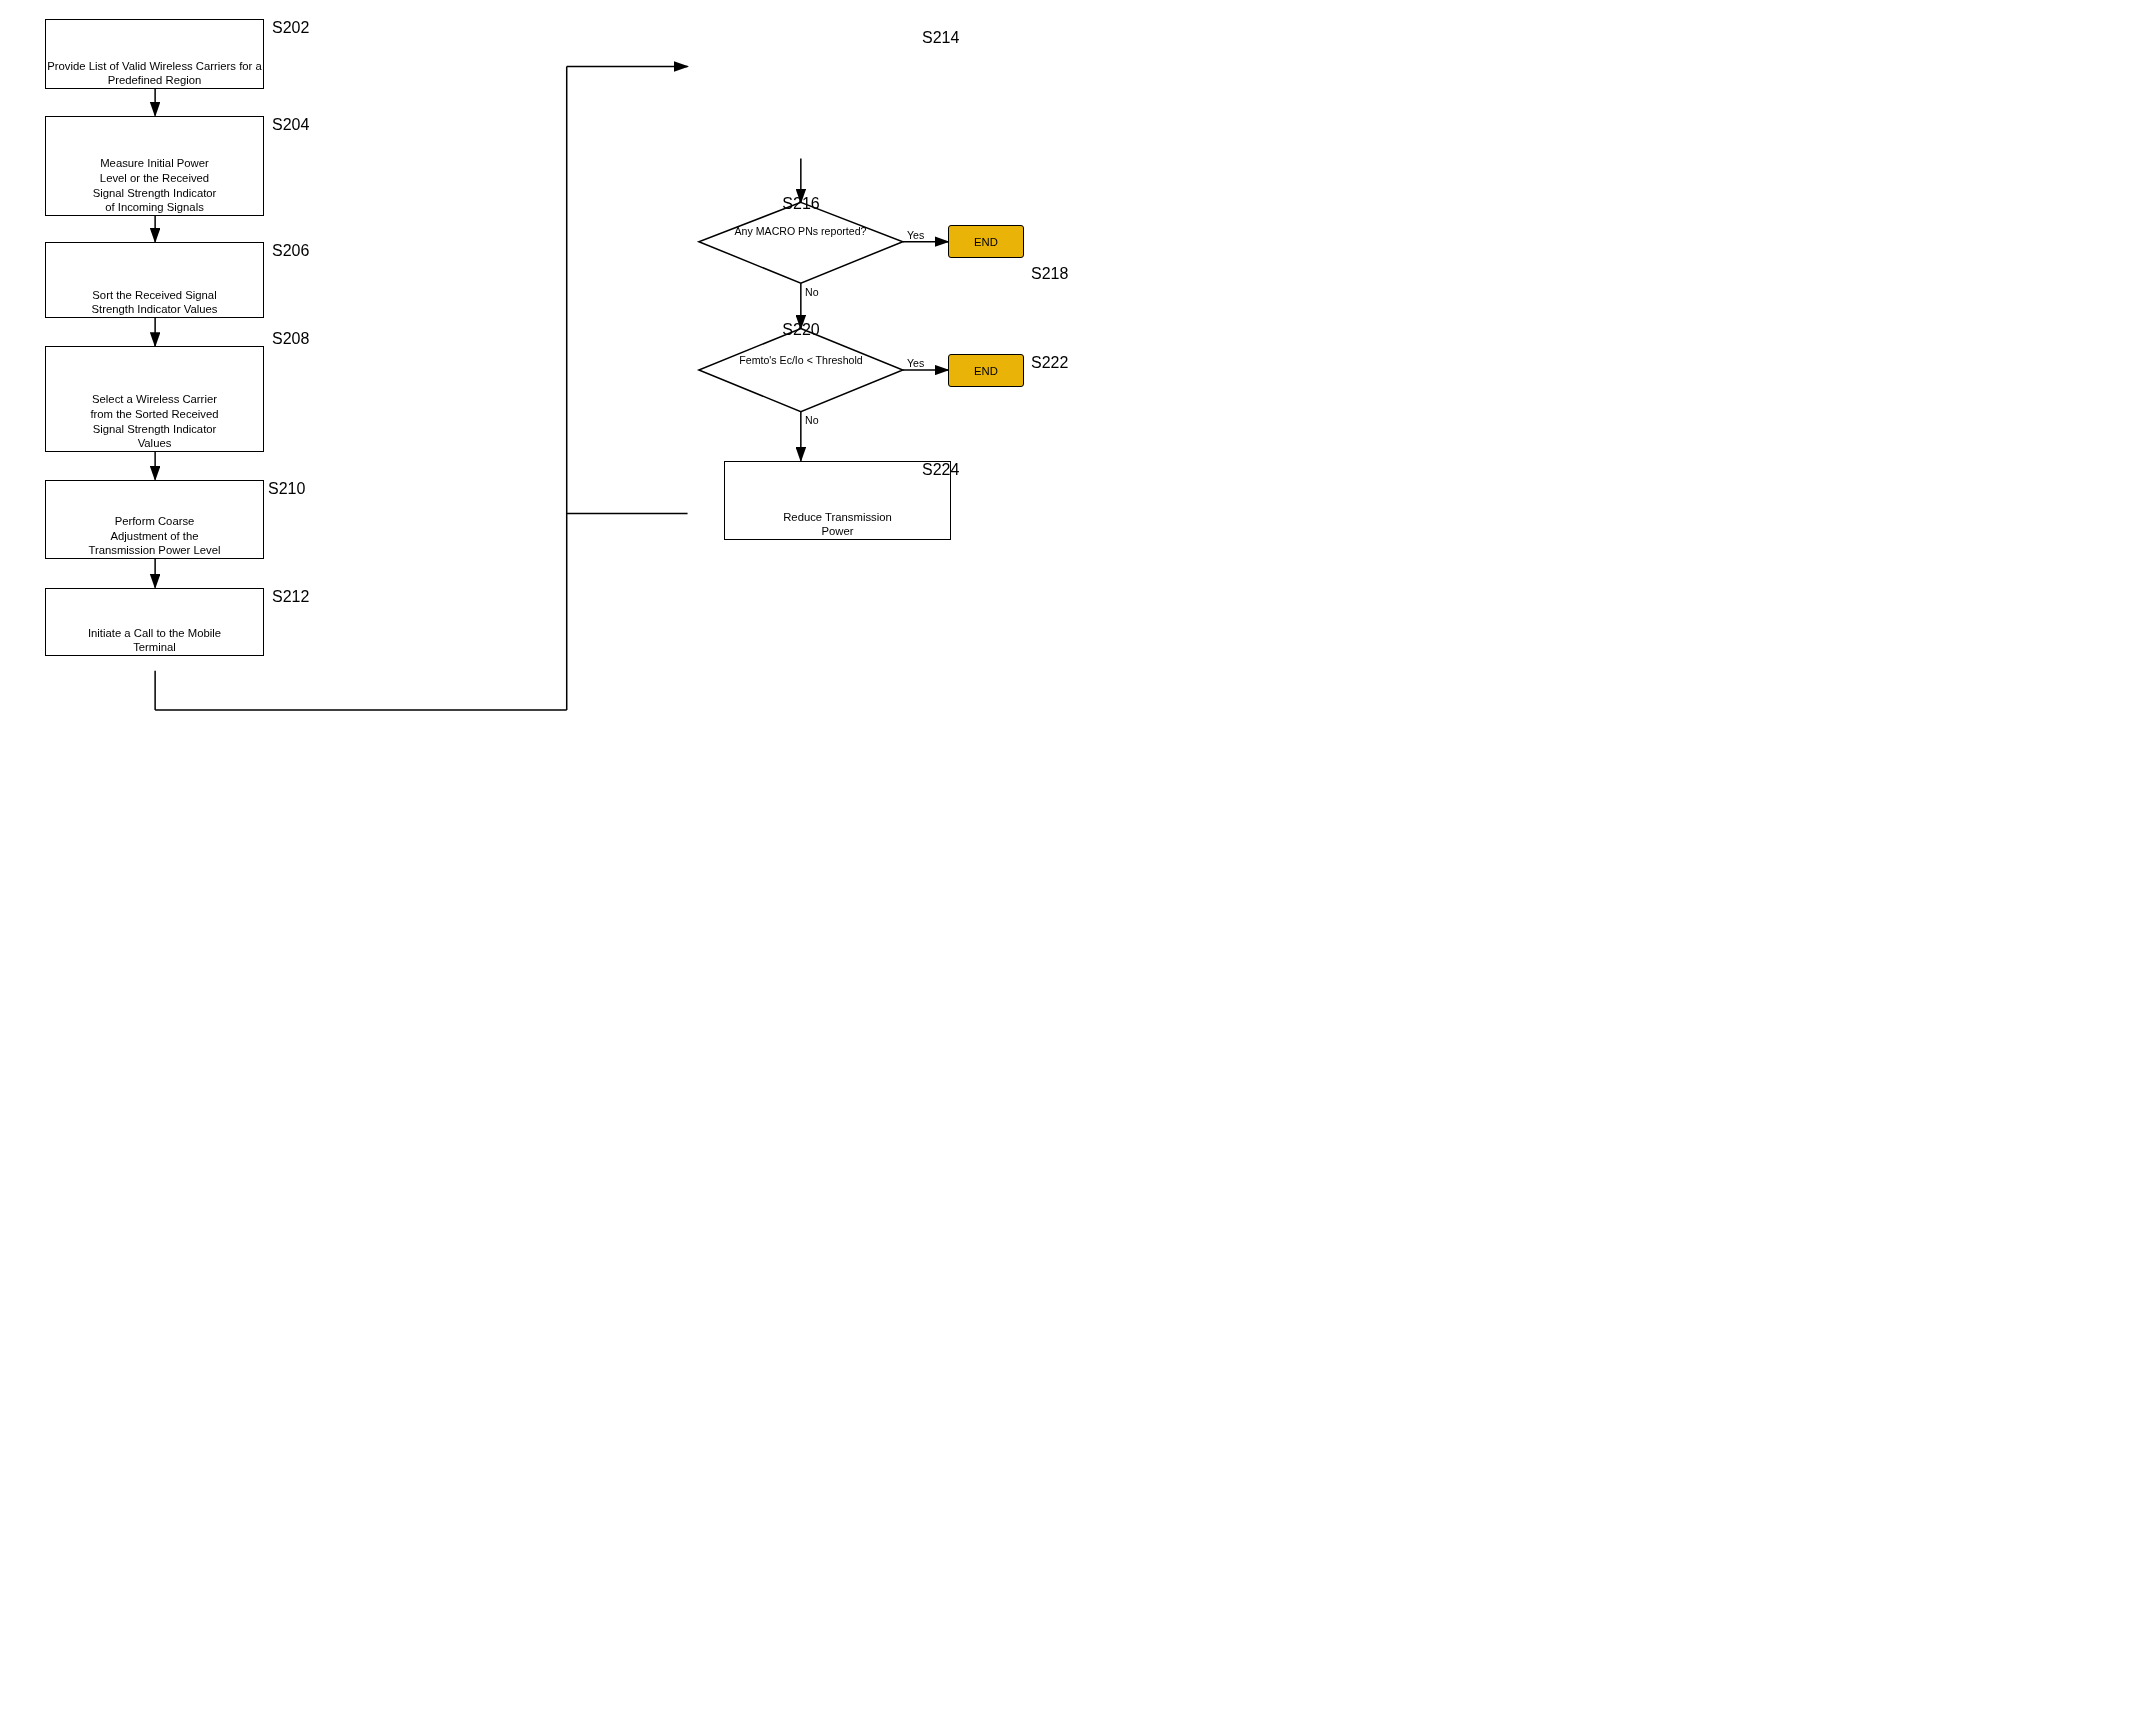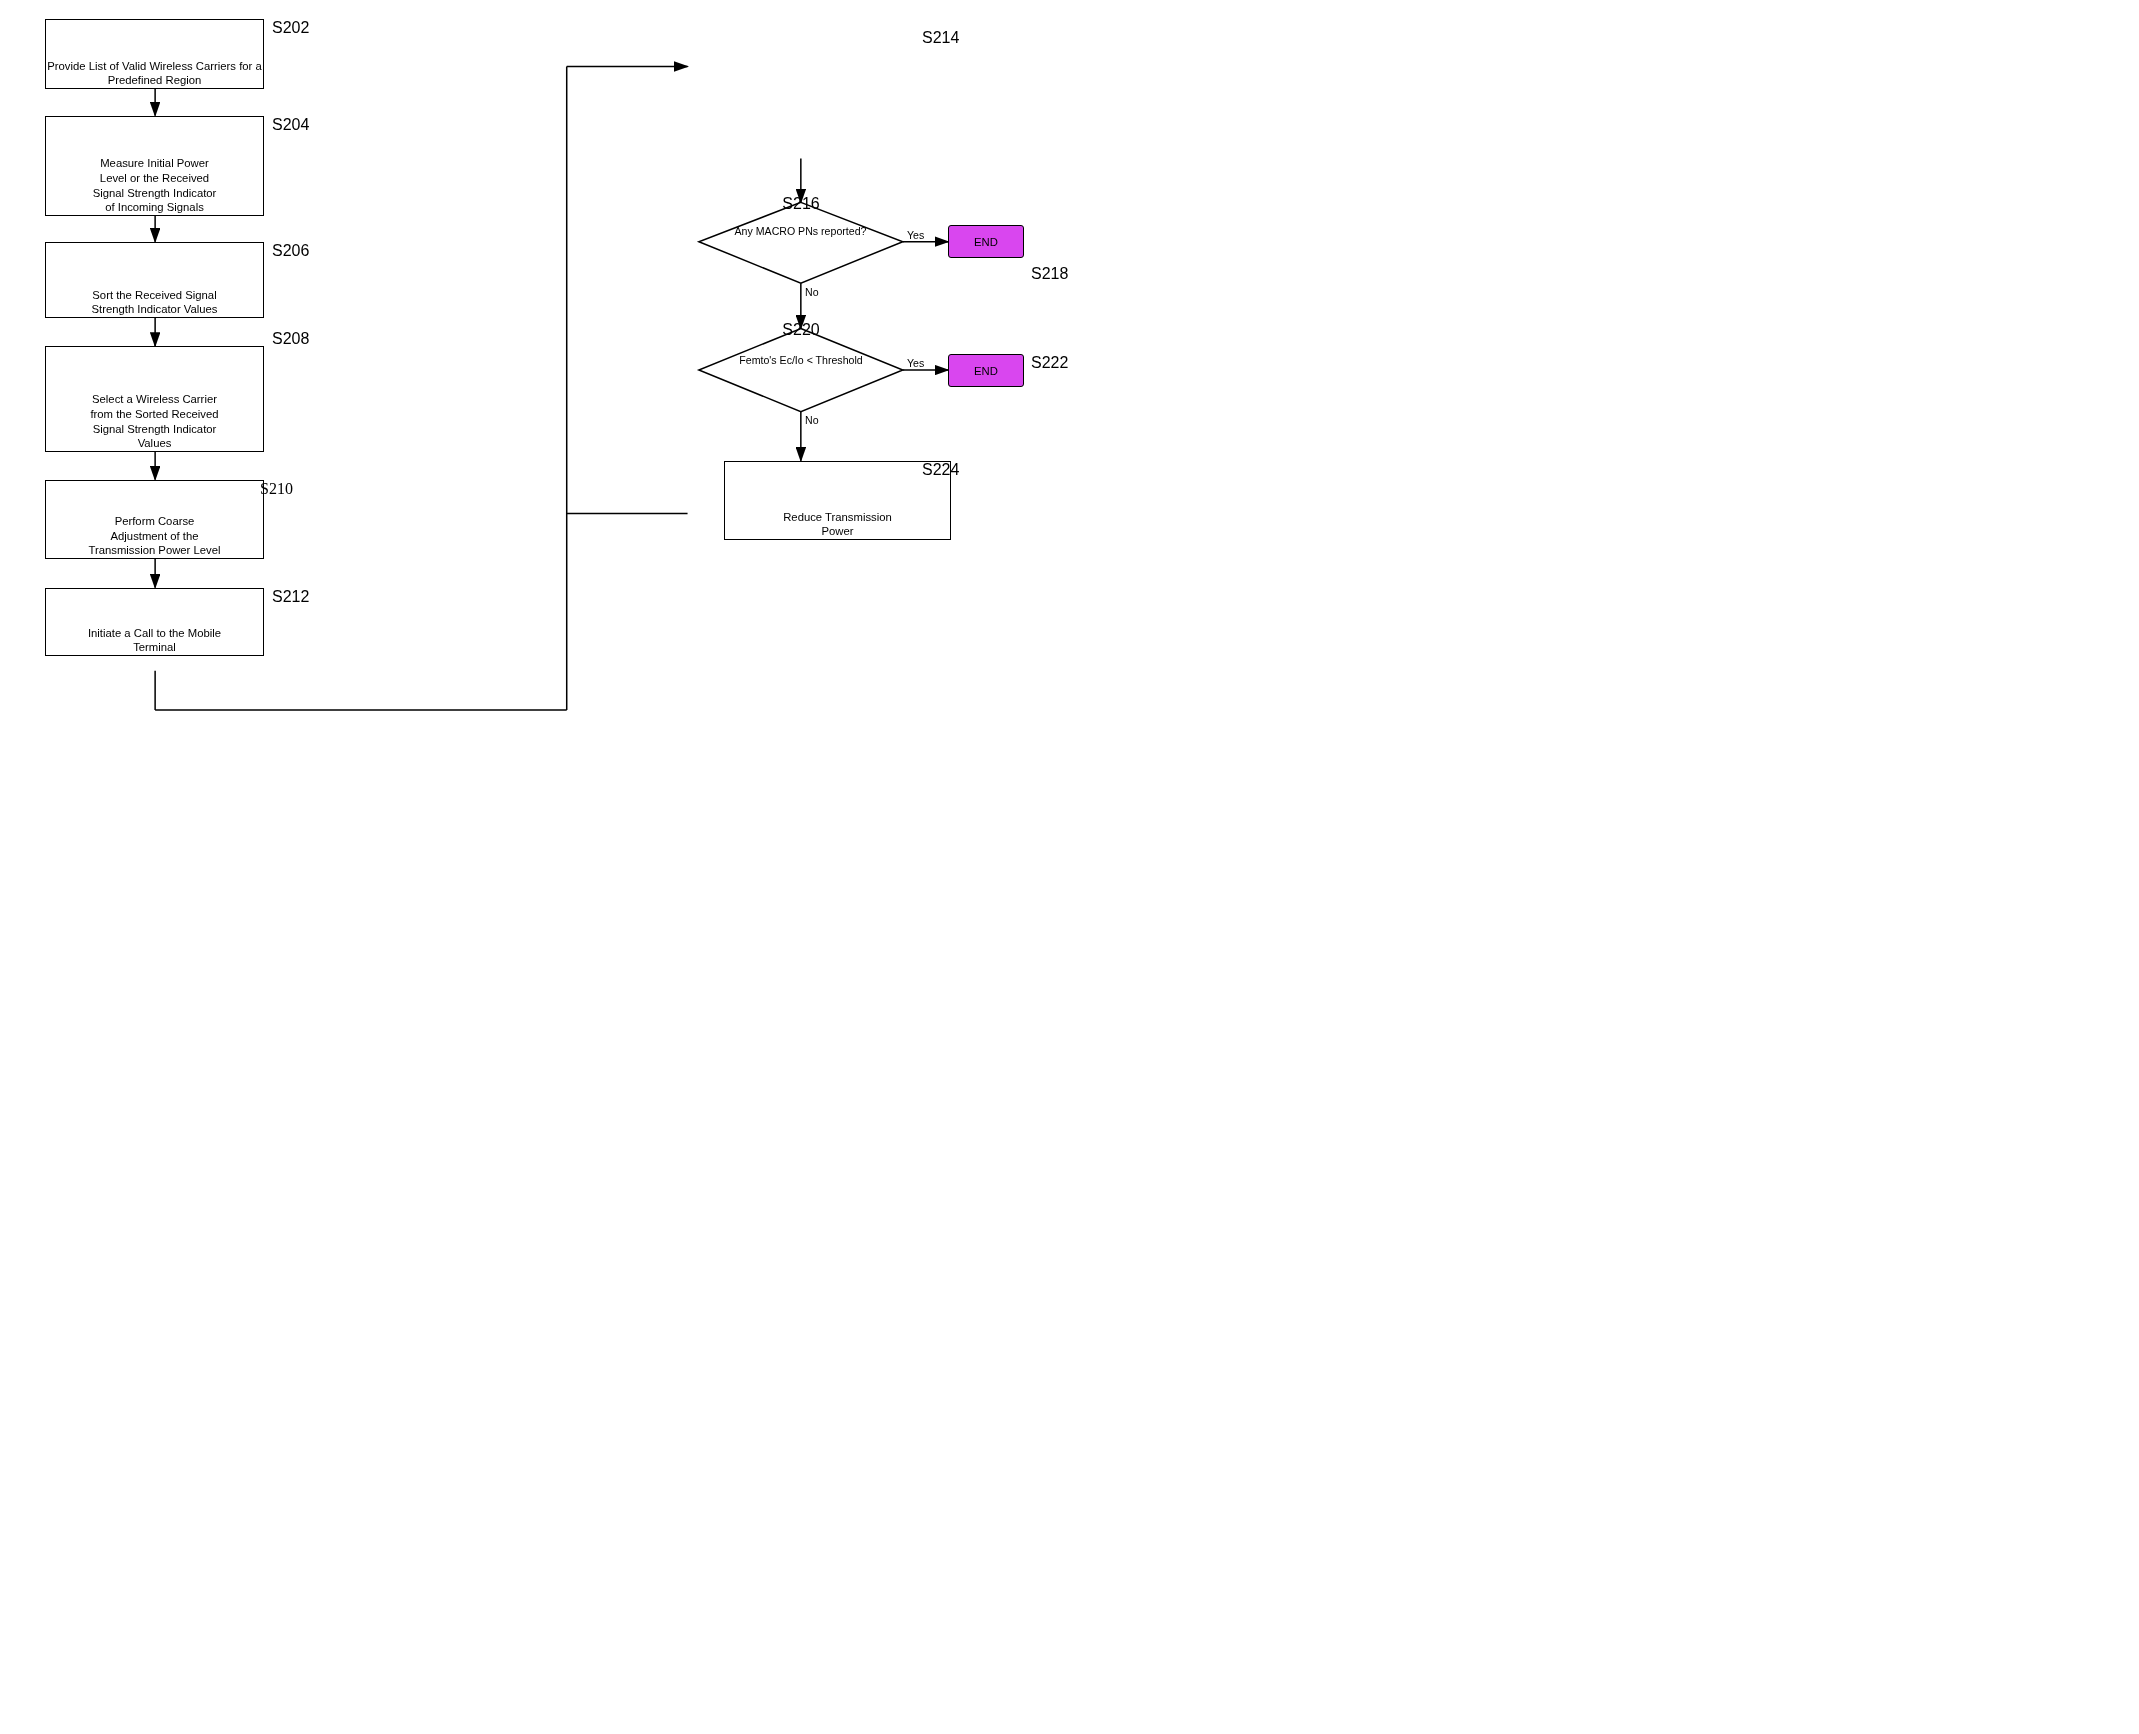--- a/index.html
+++ b/index.html
@@ -43,21 +43,21 @@
       font-size: 16px;
       font-weight: normal;
     }
     .yes-no-label {
       position: absolute;
       font-size: 10.6px;
     }
     .end-box {
       position: absolute;
       border: 1.5px solid #000;
-      background: #d946ef;
+      background: #eab308;
       display: flex;
       align-items: center;
       justify-content: center;
       font-size: 11.3px;
       border-radius: 3px;
     }
   </style>
 </head>
 <body>
 
@@ -122,21 +122,21 @@
   <span class="step-label" style="left:272px; top:242px;">S206</span>
 
   <div class="box" style="left:45px; top:346px; width:219px; height:106px; font-size:11.3px;">
     <span>Select a Wireless Carrier<br>from the Sorted Received<br>Signal Strength Indicator<br>Values</span>
   </div>
   <span class="step-label" style="left:272px; top:330px;text-align:right;">S208</span>
 
   <div class="box" style="left:45px; top:480px; width:219px; height:79px; font-size:11.3px;">
     <span>Perform Coarse<br>Adjustment of the<br>Transmission Power Level</span>
   </div>
-  <span class="step-label" style="left:260px; top:480px;font-family:Liberation Serif, serif;">S210</span>
+  <span class="step-label" style="left:268px; top:480px;">S210</span>
 
   <div class="box" style="left:45px; top:588px; width:219px; height:68px; font-size:11.3px;">
     <span>Initiate a Call to the Mobile<br>Terminal</span>
   </div>
   <span class="step-label" style="left:272px; top:588px;">S212</span>
 
   <span class="step-label" style="left:922px; top:29px;">S214</span>
 
   <div class="diamond-label" style="left:725px; top:225px; width:151px;">
     <span>Any MACRO PNs reported?</span>

